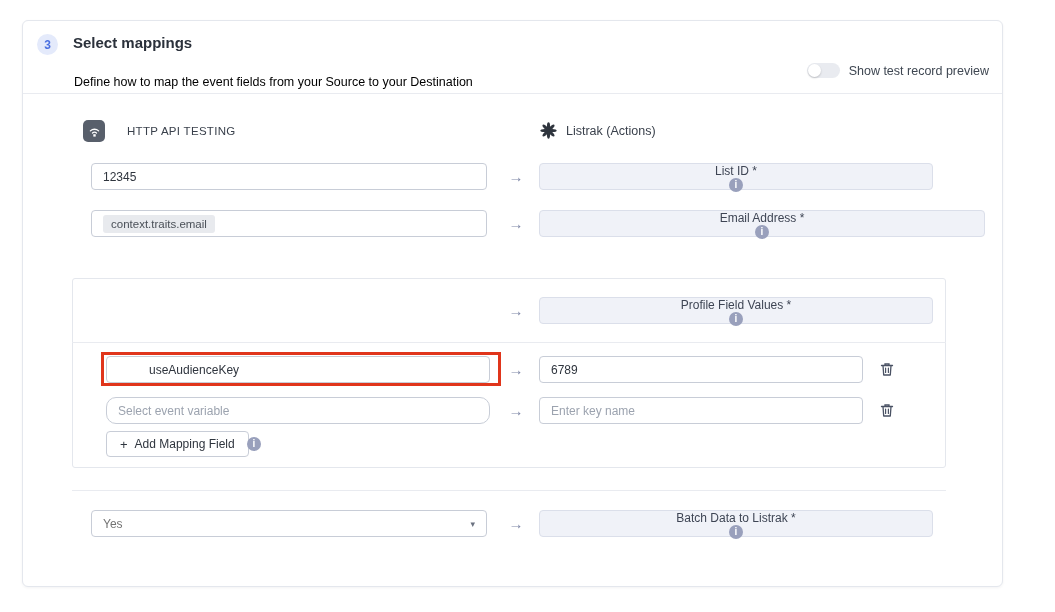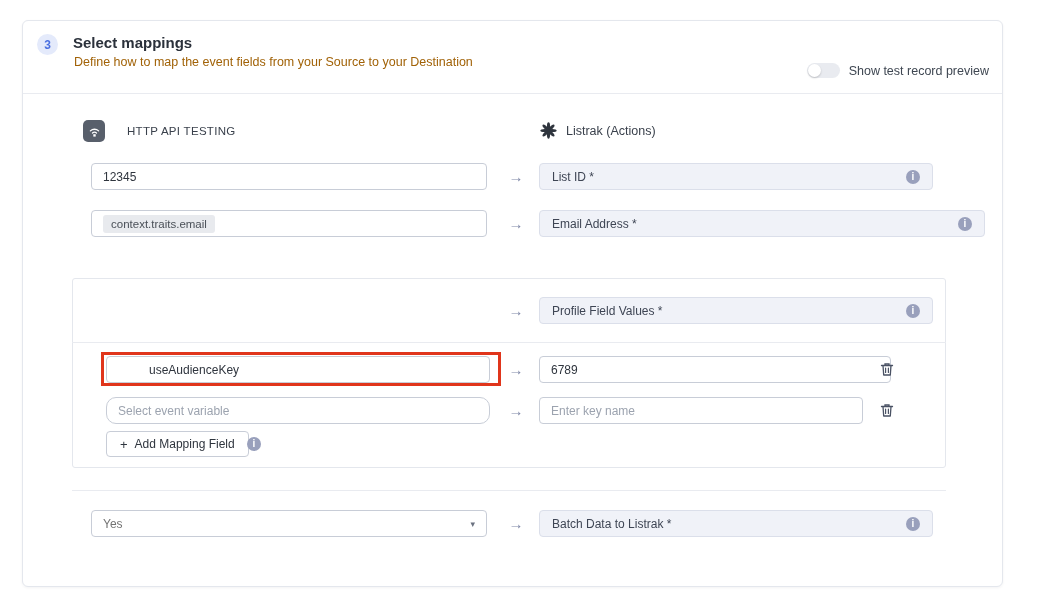--- a/index.html
+++ b/index.html
@@ -13,21 +13,21 @@
     box-shadow: 0 1px 3px rgba(16,24,40,0.05);
   }
 
   
   .step-circle {
     position: absolute; left: 14px; top: 13px; width: 21px; height: 21px;
     border-radius: 50%; background: #E4EAFB; color: #4A6FE0;
     font-size: 12px; font-weight: 600; display: flex; align-items: center; justify-content: center;
   }
   .title { position: absolute; left: 50px; top: 13px; font-size: 15px; font-weight: 700; color: #2B313B; }
-  .subtitle { position: absolute; left: 51px; top: 34px; font-size: 12.5px; color: #a16207; }
+  .subtitle { position: absolute; left: 51px; top: 54px; font-size: 12.5px; color: #000000; }
   .toggle-group { position: absolute; right: 13px; top: 42px; display: flex; align-items: center; gap: 9px; }
   .toggle { position: relative; width: 33px; height: 15px; border-radius: 8px; background: #E9EBF0; cursor: pointer; }
   .toggle .knob { position: absolute; left: 1px; top: 1px; width: 13px; height: 13px; border-radius: 50%; background: #fff; box-shadow: 0 1px 2px rgba(0,0,0,0.2); }
   .toggle-label { font-size: 12.5px; color: #3F4752; }
 
   .hdivider { position: absolute; left: 0; width: 100%; height: 1px; background: #E9EBF0; }
   .hdivider.header { top: 72px; }
   .hdivider.bottom { left: 49px; width: 874px; top: 469px; }
 
   
@@ -40,21 +40,21 @@
   
   .input {
     position: absolute; height: 27px; border: 1px solid #C8CDD7; border-radius: 4px;
     background: #fff; font-family: "Liberation Sans", sans-serif; font-size: 12px; color: #2F353E;
     padding: 0 11px; outline: none;
   }
   .input::placeholder { color: #9CA3AF; }
   .arrow { position: absolute; width: 30px; text-align: center; font-size: 15px; color: #8089A8; }
   .dest-field {
     position: absolute; height: 27px; background: #F0F2F8; border: 1px solid #DBDFEA; border-radius: 4px;
-    display: flex; align-items: center; justify-content: space-between; padding: 0 12px;
+    display: flex; align-items: center; justify-content: space-between; padding: 0 12px; flex-direction: column;
   }
   .dest-field .label { font-size: 12px; color: #3E4554; }
   .info-icon {
     width: 14px; height: 14px; border-radius: 50%; background: #99A0BC; color: #fff;
     font-size: 10px; font-weight: 700; display: inline-flex; align-items: center; justify-content: center;
     line-height: 1; cursor: pointer; flex: 0 0 auto;
   }
   .token-input { display: flex; align-items: center; cursor: text; }
   .token-pill { background: #E8EAEE; border-radius: 3px; padding: 3px 8px; font-size: 11.5px; color: #4A5058; }
 
@@ -146,21 +146,21 @@
     <div class="arrow" style="left:478px; top:281px;">→</div>
     <div class="dest-field" style="left:516px; top:276px; width:394px;">
       <span class="label">Profile Field Values *</span>
       <span class="info-icon">i</span>
     </div>
     <div class="group-divider-wrap"></div>
 
     <input class="input" style="left: 83px; top: 335px; width: 384px; padding-left: 42px;" value="useAudienceKey">
     <div class="highlight-box"></div>
     <div class="arrow" style="left:478px; top:340px;">→</div>
-    <input class="input" style="left: 516px; top: 335px; width: 352px;" value="6789">
+    <input class="input" style="left: 516px; top: 335px; width: 324px;" value="6789">
     <button class="trash-btn" style="left:854px; top:338px;">
       <svg width="14" height="15" viewBox="0 0 14 15" fill="none">
         <path d="M1.5 3.5h11" stroke="#4A5264" stroke-width="1.3" stroke-linecap="round"></path>
         <path d="M5 3.5V2h4v1.5" stroke="#4A5264" stroke-width="1.3"></path>
         <path d="M3 3.5l.7 9.5h6.6l.7-9.5" stroke="#4A5264" stroke-width="1.3" stroke-linejoin="round"></path>
         <path d="M5.6 6.2v4.3M8.4 6.2v4.3" stroke="#4A5264" stroke-width="1.2" stroke-linecap="round"></path>
       </svg>
     </button>
 
     <input class="input" style="left: 83px; top: 376px; width: 384px; border-radius: 10px;" placeholder="Select event variable">

